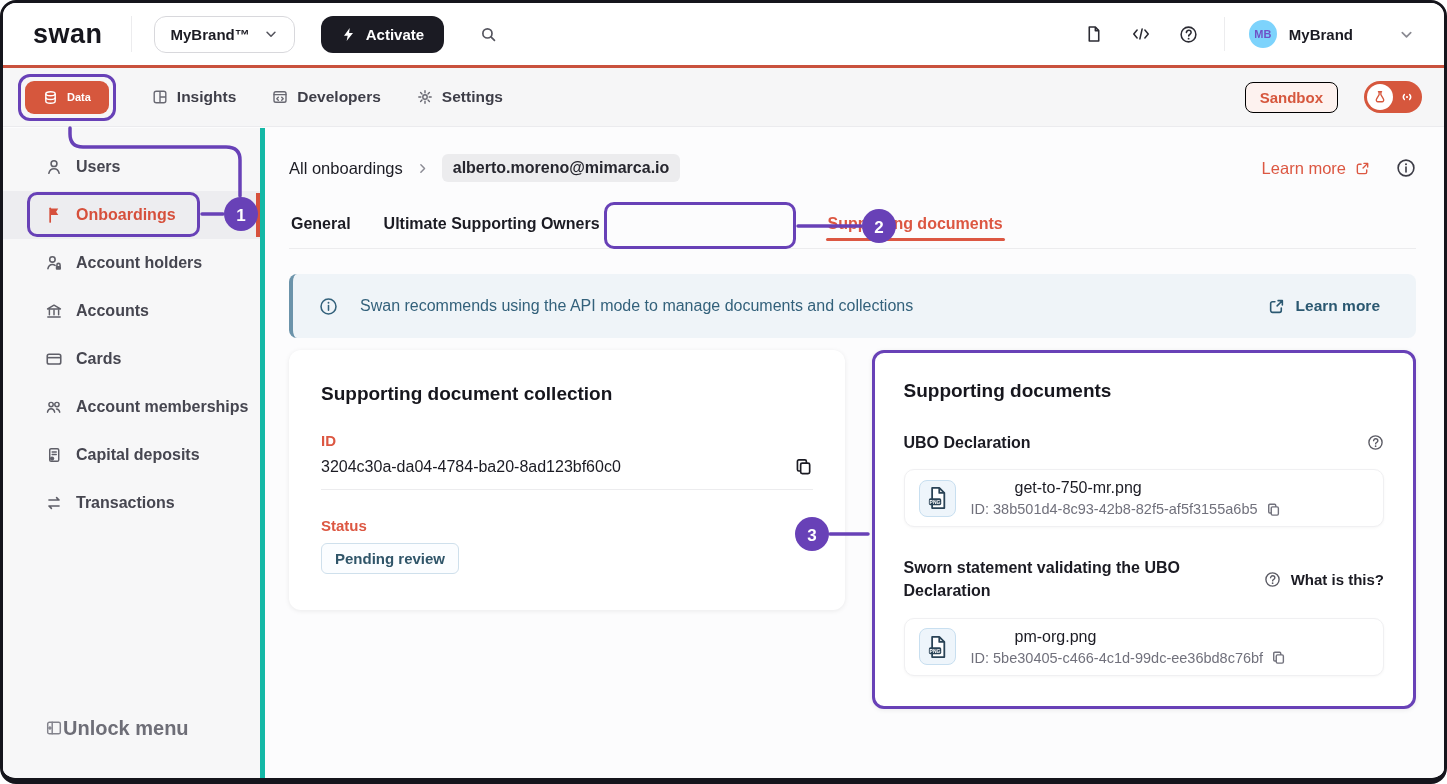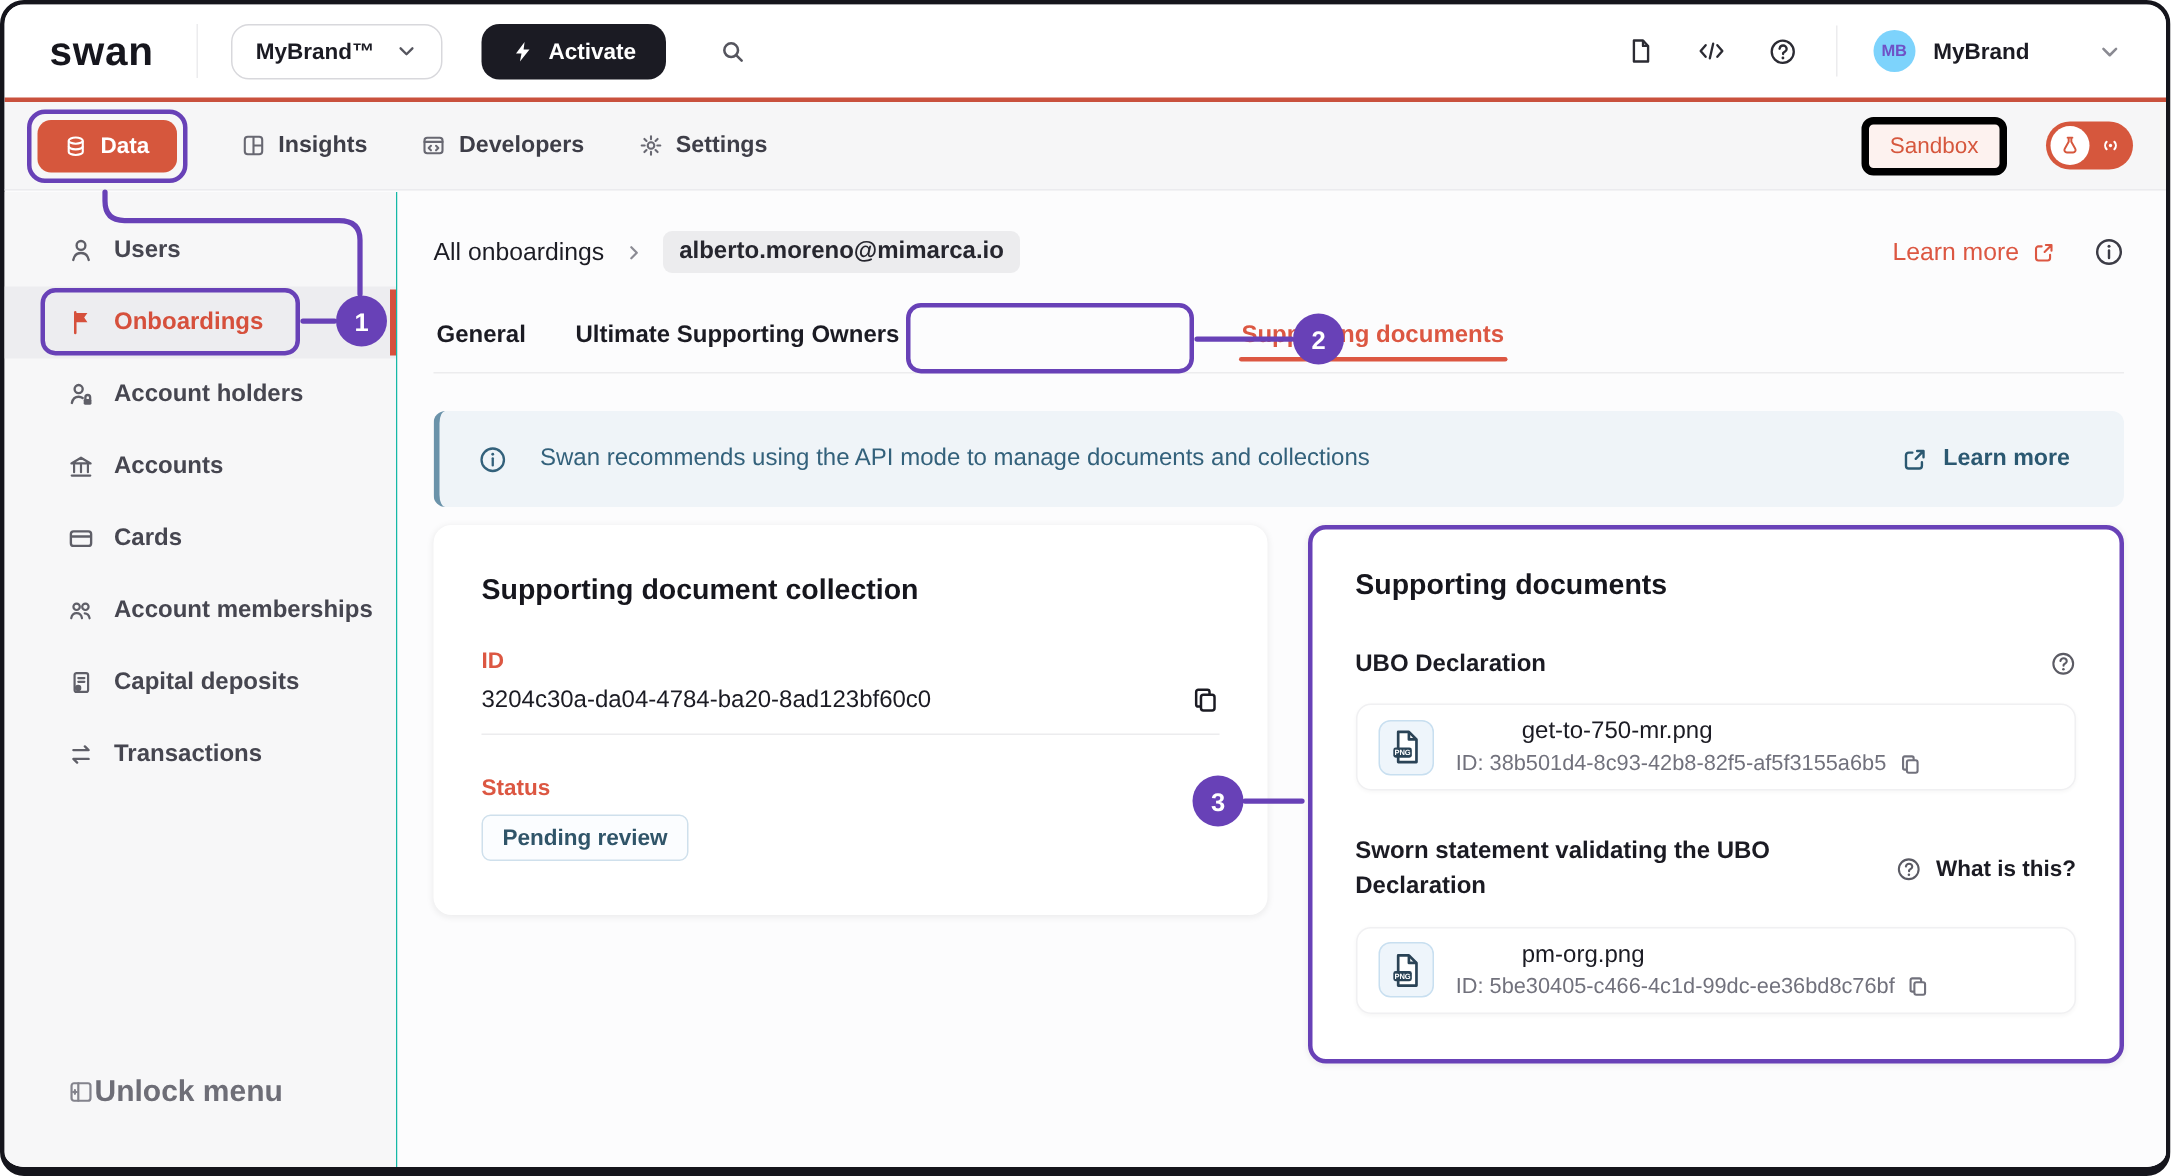--- a/index.html
+++ b/index.html
@@ -31,34 +31,34 @@
   .account-name { margin-left:12px; font-size:15px; font-weight:700; color:#1b1b23; }
   .account-chevron { margin-left:46px; color:#8a8a92; cursor:pointer; }
 
   .red-line { position:absolute; left:0; top:62px; right:0; height:3px; background:#c9513d; }
 
   
   .navbar { position:absolute; left:0; top:65px; right:0; height:59px; background:#f6f6f7;
     display:flex; align-items:center; padding:0 22px; border-bottom:1px solid #ebebee; }
   .data-annot-box { border:3px solid #6841b7; border-radius:12px; padding:4px; margin-left:-7px; }
   .data-btn { display:flex; align-items:center; gap:9px; background:#d6573d; color:#fff;
-    border:none; border-radius:9px; padding:9px 18px; font-size:15px; font-weight:700; cursor:pointer; }
+    border:none; border-radius:9px; padding:9px 18px; font-size:11px; font-weight:700; cursor:pointer; }
   .nav-item { display:flex; align-items:center; gap:9px; margin-left:36px; color:#3e3e48;
     font-size:15.5px; font-weight:700; cursor:pointer; }
   .nav-item .nicon { color:#686872; }
-  .sandbox-badge { margin-right:26px; border:5px solid #000000; background:#fdf2ef; color:#d6573d;
-    border-radius:8px; padding:6px 14px; font-size:15px; font-weight:400; cursor:pointer; }
+  .sandbox-badge { margin-right:26px; border:1px solid #000000; background:#fdf2ef; color:#d6573d;
+    border-radius:8px; padding:6px 14px; font-size:15px; font-weight:700; cursor:pointer; }
   .env-toggle { width:58px; height:32px; border-radius:16px; background:#d6573d; position:relative; cursor:pointer; }
   .env-knob { position:absolute; left:3px; top:3px; width:26px; height:26px; border-radius:50%;
     background:#fff; display:flex; align-items:center; justify-content:center; color:#d6573d; }
   .env-signal { position:absolute; right:7px; top:8px; color:#fff; }
 
   
   .sidebar { position:absolute; left:0; top:125px; bottom:0; width:262px; background:#f7f7f8;
-    border-right:1px solid #14b8a6; padding-top:15px; }
+    border-right:5px solid #14b8a6; padding-top:15px; }
   .side-item { position:relative; height:48px; display:flex; align-items:center; padding-left:42px;
     gap:13px; font-size:16px; font-weight:700; color:#464650; cursor:pointer; }
   .side-item .sicon { color:#5f5f68; width:18px; }
   .side-item.active { background:#ededf0; color:#d6503c; }
   .side-item.active .sicon { color:#d6503c; }
   .active-bar { position:absolute; right:0; top:2px; bottom:2px; width:4px; background:#d6503c; }
   .unlock-item { position:absolute; bottom:26px; left:0; right:1px; height:48px; display:flex;
     align-items:center; padding-left:42px; font-size:20px; font-weight:700; color:#6e6e77; cursor:pointer; }
   .unlock-item .sicon { color:#83838c; width:18px; }
 

